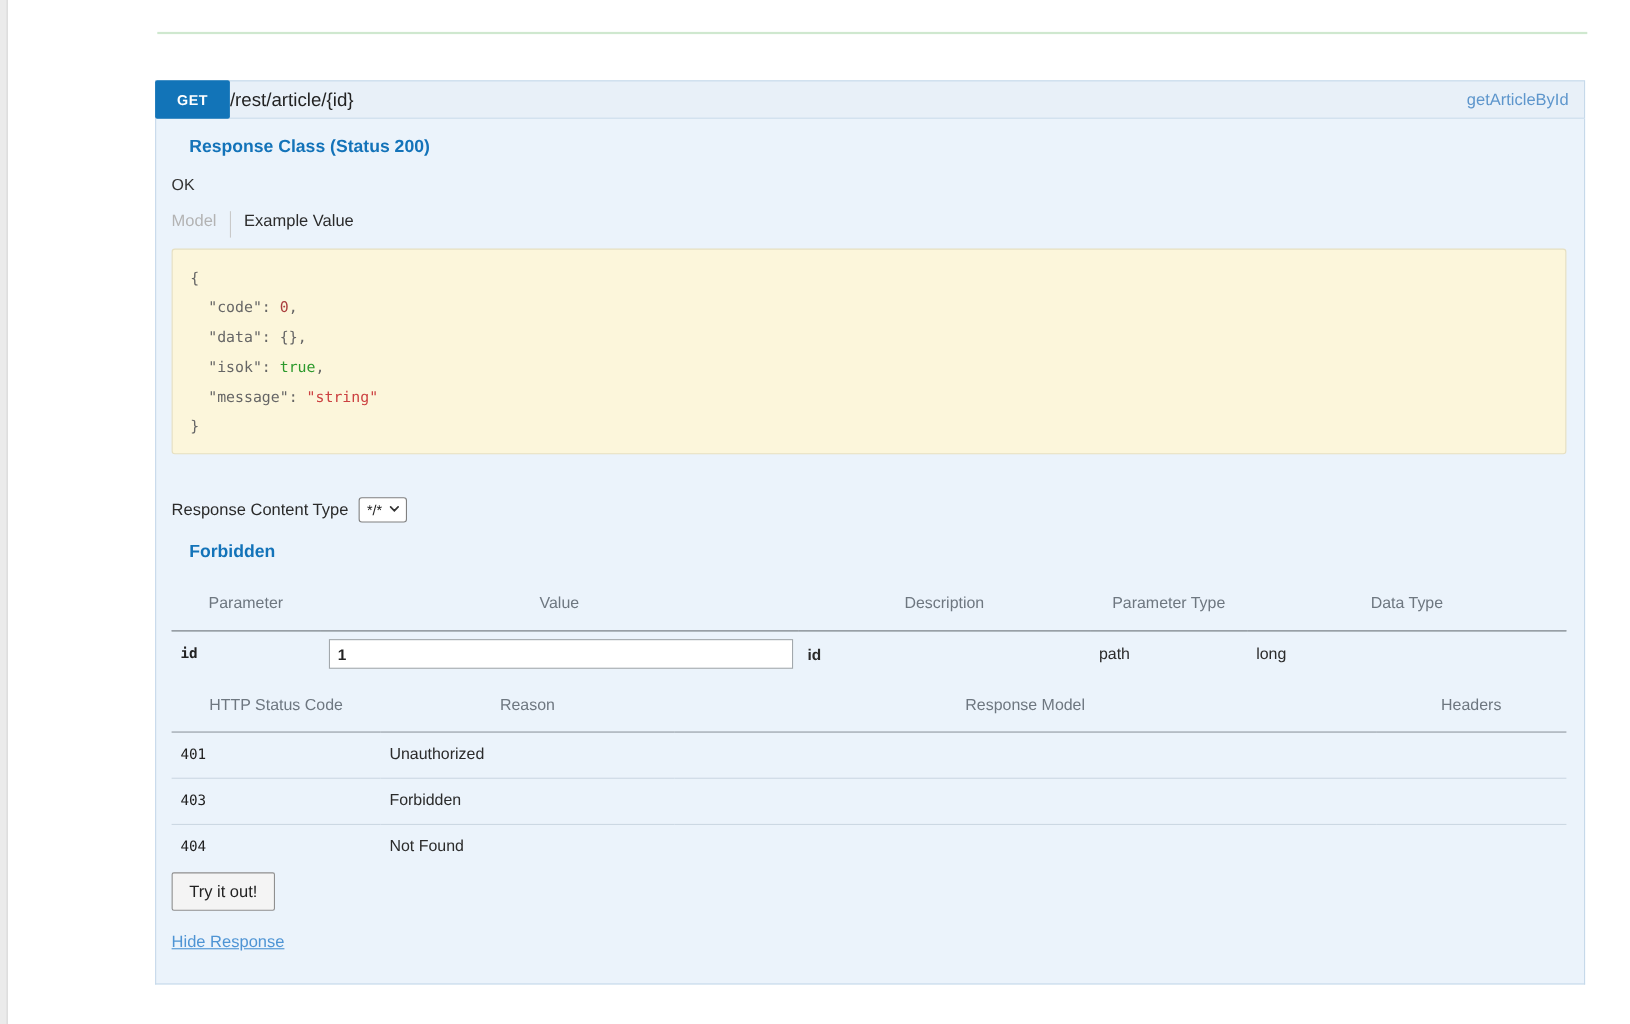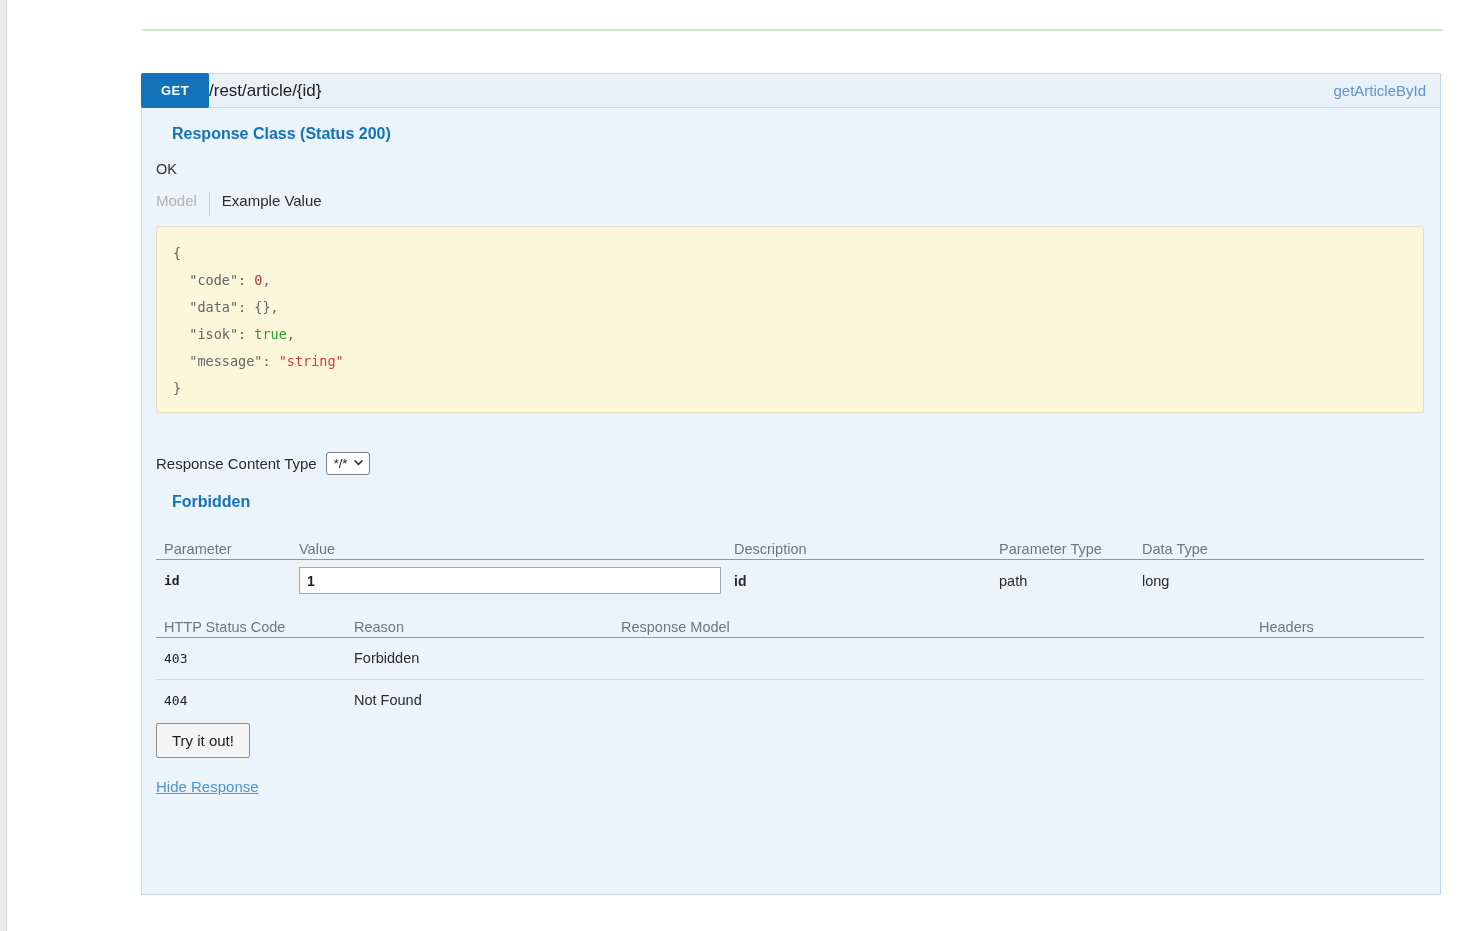--- a/index.html
+++ b/index.html
@@ -45,21 +45,21 @@
   .tok-num{color:var(--json_number);}
   .tok-bool{color:var(--json_bool);}
   .tok-str{color:var(--json_string);}
 
   .rct-row{margin-top:37px;display:flex;align-items:center;font-size:15px;color:#2b2b2b;height:26px;}
   .select{margin-left:9px;display:inline-flex;align-items:center;gap:7px;background:#fff;border:1px solid #808080;
     border-radius:3px;padding:3px 6px 3px 7px;font-size:13px;color:#222;cursor:pointer;}
   .select .chev{display:inline-block;width:9px;height:6px;}
 
   table{width:100%;border-collapse:collapse;table-layout:fixed;}
-  th{font-weight:400;text-align:left;color:var(--table_head);font-size:14.5px;padding:13px 8px 2px;border-bottom:1px solid #90989f;}
+  th{font-weight:400;text-align:center;color:var(--table_head);font-size:14.5px;padding:13px 8px 16px;border-bottom:1px solid #90989f;}
   td{padding:8px 8px;font-size:14.5px;color:#2b2b2b;vertical-align:middle;}
   .params-title{margin-top:20px;}
   .params-table td{padding:7px 8px 12px;}
   .mono{font-family:"DejaVu Sans Mono","Liberation Mono",monospace;font-size:13px;color:#222;}
   .param-name{font-weight:700;}
   .param-input{width:422px;height:27px;border:1px solid #a2a8ad;background:#fff;padding:2px 7px;
     font-family:"Liberation Sans",sans-serif;font-size:14px;font-weight:700;color:#222;}
   .param-desc{font-weight:700;font-size:14px;}
 
   .rm-title{margin-top:30px;}
@@ -146,20 +146,26 @@
         </colgroup>
       <thead>
         <tr>
           <th>HTTP Status Code</th>
           <th>Reason</th>
           <th>Response Model</th>
           <th>Headers</th>
         </tr>
       </thead>
       <tbody id="messages-body">
+      <tr>
+        <td class="mono cell-code">401</td>
+        <td class="cell-reason">Unauthorized</td>
+        <td class="cell-model"></td>
+        <td class="cell-headers"></td>
+      </tr>
 
       <tr>
         <td class="mono cell-code">403</td>
         <td class="cell-reason">Forbidden</td>
         <td class="cell-model"></td>
         <td class="cell-headers"></td>
       </tr>
 
       <tr>
         <td class="mono cell-code">404</td>

